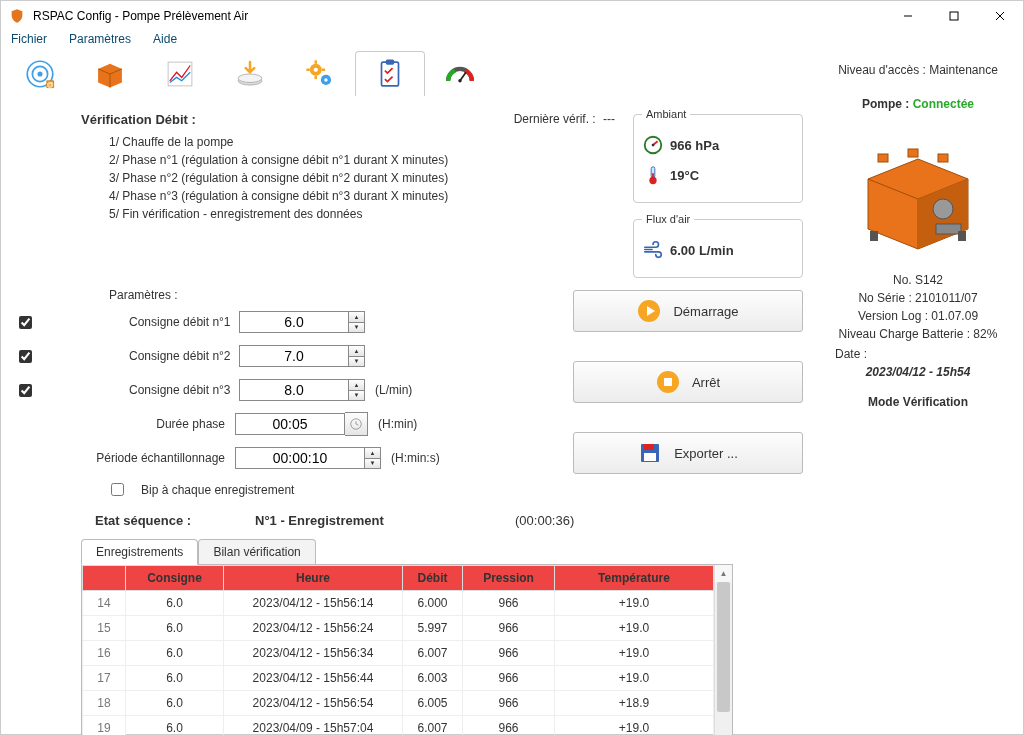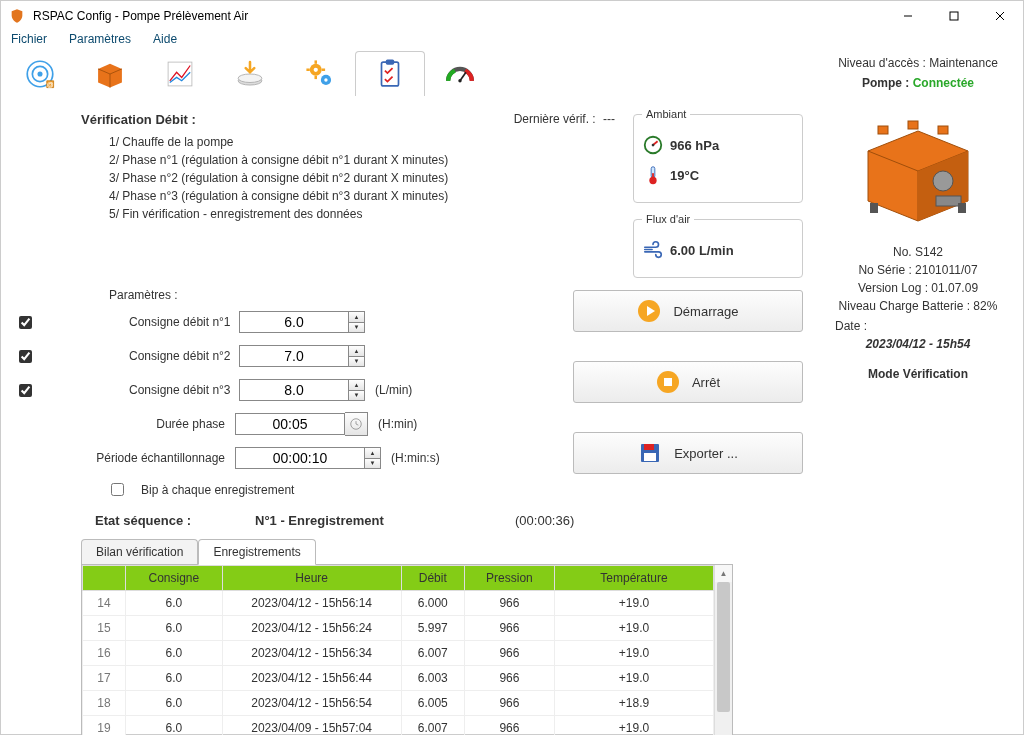--- a/index.html
+++ b/index.html
@@ -63,28 +63,28 @@
   .big-btn { height:40px; border:1px solid #bbb; border-radius:3px; background:linear-gradient(#fdfdfd,#ececec); display:flex; align-items:center; justify-content:center; gap:12px; font-size:13px;}
   .big-btn svg { width:24px; height:24px;}
   
   .table-area { flex:1; display:flex; flex-direction:column; margin-top:10px; padding:0 70px 8px 70px;}
   .table-tabs { display:flex;}
   .table-tab { padding:5px 14px; border:1px solid #bbb; background:#f3f3f3; font-size:12px; border-bottom:none; border-top-left-radius:4px; border-top-right-radius:4px; position:relative; top:1px;}
   .table-tab.active { background:#fff; border-bottom:1px solid #fff; z-index:2;}
   .table-frame { flex:1; border:1px solid #bbb; display:flex; position:relative;}
   .data-scroll { flex:1; overflow:hidden; position:relative;}
   table.data { width:100%; border-collapse:collapse; font-size:12px;}
-  table.data th { background:#84cc16; border:1px solid #ddd; padding:5px 4px; font-weight:normal; color:#333;}
+  table.data th { background:#ef4444; border:1px solid #ddd; padding:5px 4px; font-weight:bold; color:#333;}
   table.data td { border:1px solid #eee; padding:5px 4px; text-align:center;}
   table.data td.rownum { color:#777; width:34px; background:#fff;}
   .vscroll { width:17px; background:#f0f0f0; border-left:1px solid #ddd; position:relative;}
   .vscroll .arrow { height:17px; display:flex; align-items:center; justify-content:center; font-size:8px; color:#777; background:#f7f7f7;}
   .vscroll .thumb { position:absolute; left:2px; width:13px; background:#c8c8c8; border-radius:2px;}
   
-  .rp-line { font-size:12px; margin:3px 0;}
+  .rp-line { font-size:12px; margin:10px 0;}
   .rp-line .lab { color:#333;}
   .rp-line .val { color:#333;}
   .connected { color:#2aa82a; font-weight:bold;}
   .pump-img { width:140px; margin:18px 0 12px 0;}
   .rp-info { text-align:center; font-size:12px; line-height:18px;}
   .rp-date { text-align:left; align-self:stretch; padding-left:18px; margin-top:4px;}
   .rp-datetime { font-weight:bold; margin-top:4px;font-style:italic;}
   .rp-mode { font-weight:bold; margin-top:16px;}
   
   .mid-block { display:flex; gap:10px;}
@@ -351,22 +351,22 @@
         </div>
 
         <div class="state-row">
           <span class="state-label">Etat séquence :</span>
           <span class="state-value">N°1 - Enregistrement</span>
           <span class="timer">(00:00:36)</span>
         </div>
 
         <div class="table-area">
           <div class="table-tabs">
+            <div class="table-tab active">Enregistrements</div>
             <div class="table-tab">Bilan vérification</div>
-            <div class="table-tab active">Enregistrements</div>
           </div>
           <div class="table-frame">
             <div class="data-scroll">
               <table class="data">
                 <thead>
                   <tr>
                     <th style="width:34px;"></th>
                     <th>Consigne</th>
                     <th style="width:170px;">Heure</th>
                     <th>Débit</th>

